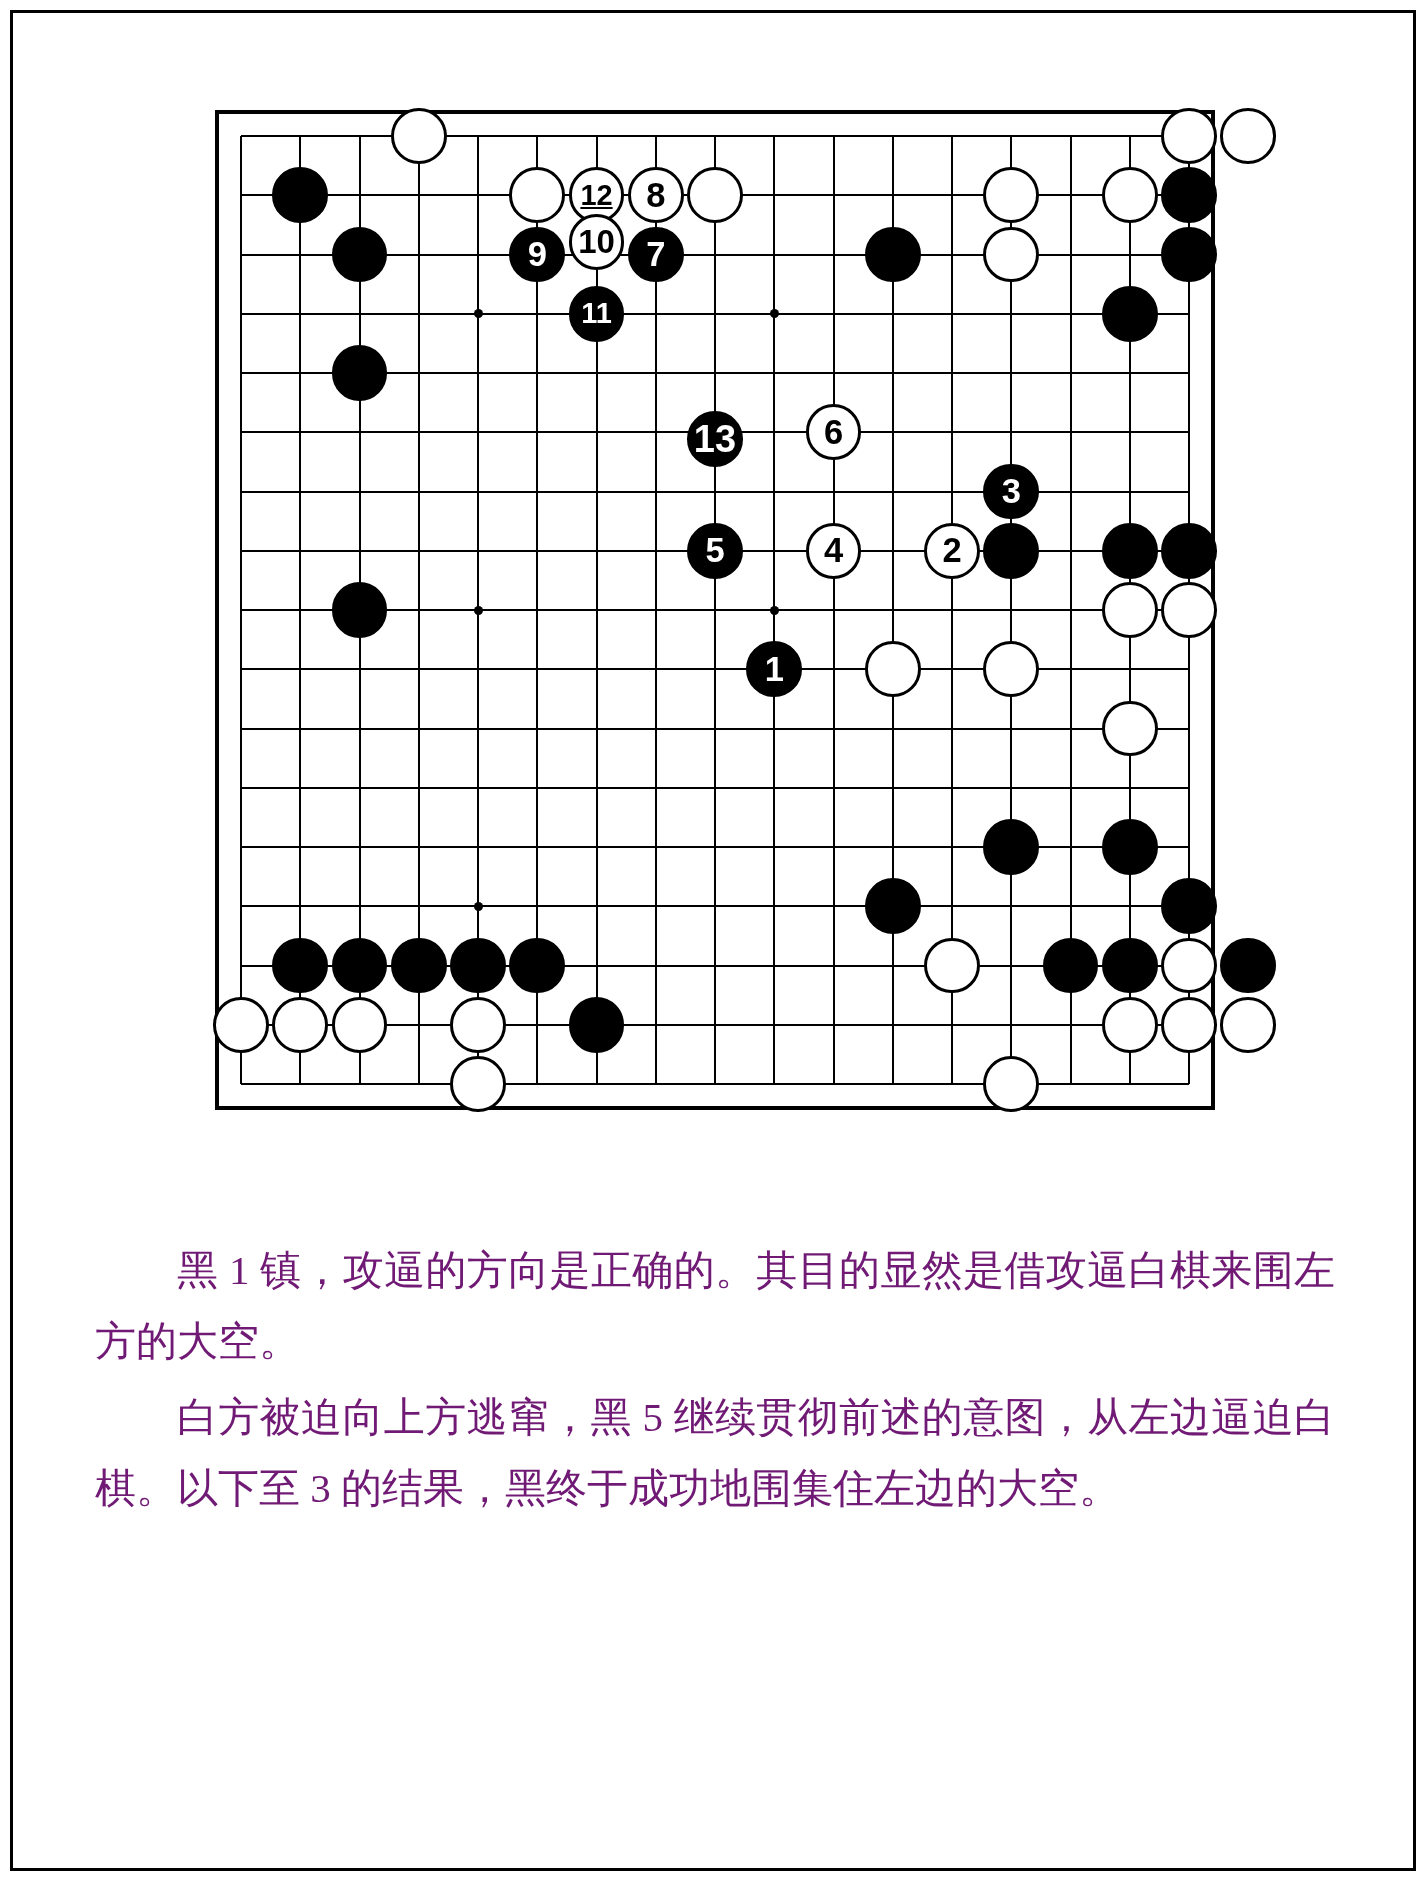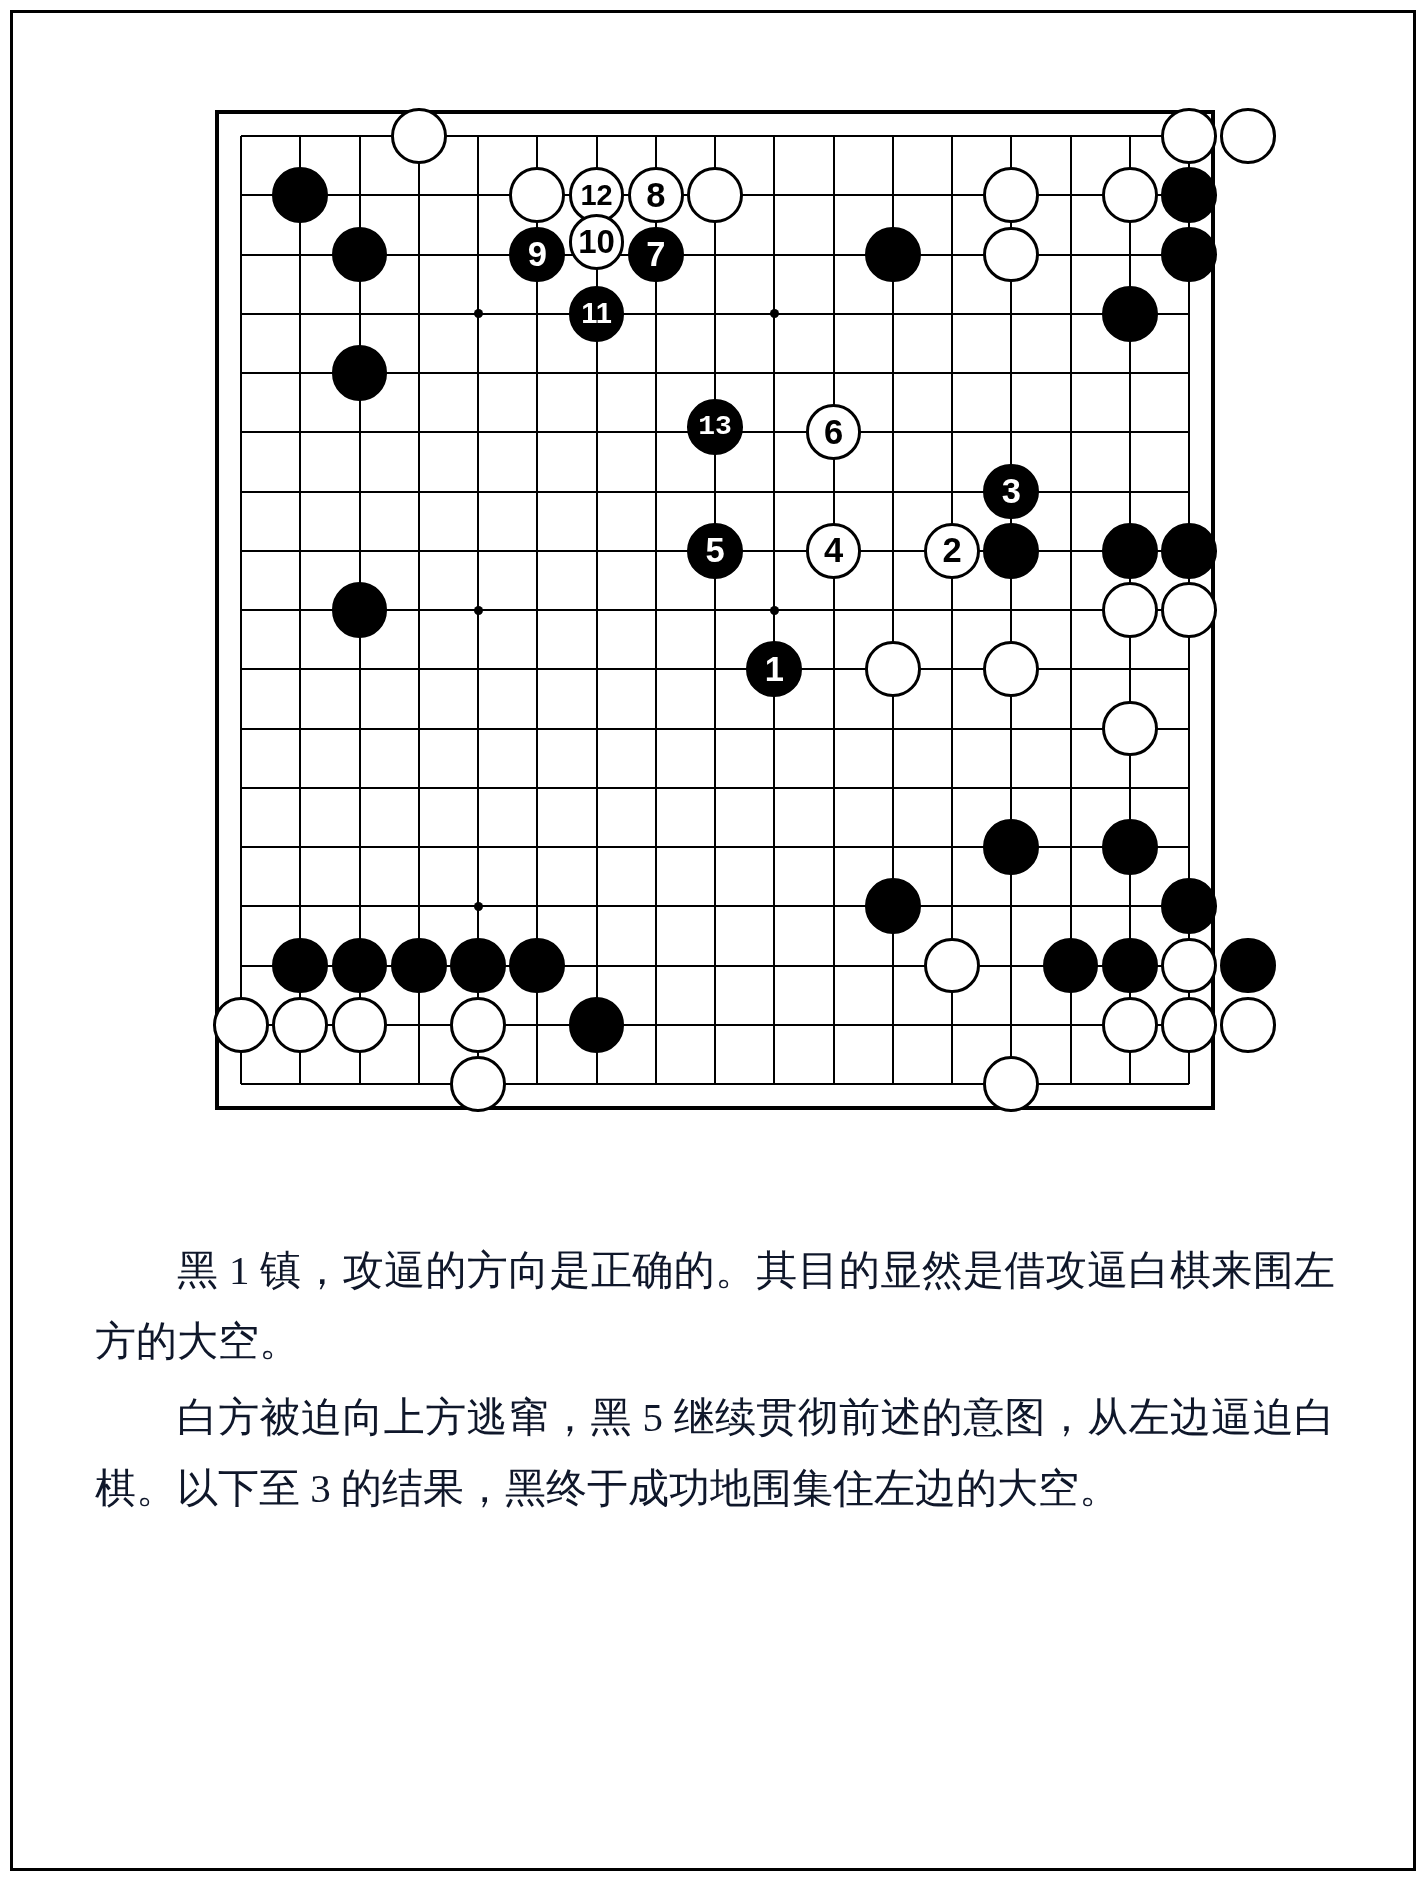--- a/index.html
+++ b/index.html
@@ -97,21 +97,21 @@
   }
 
   
   .body-text {
     position: absolute;
     left: 95px;
     top: 1235px;
     width: 1240px;
     font-size: 41px;
     line-height: 1.72;
-    color: #0f172a;
+    color: #701a75;
     text-align: justify;
   }
   .body-text p {
     margin: 0 0 6px 0;
     text-indent: 2em;
   }
 
   
   .footer {
     position: absolute;
@@ -168,39 +168,39 @@
         <div class="grid-line-h" style="top: 913.75px; left: 26px; width: 948px;"></div>
         <div class="grid-line-h" style="top: 973px; left: 26px; width: 948px;"></div>
         <div class="star" style="left: 263px; top: 203.75px;"></div>
         <div class="star" style="left: 559.25px; top: 203.75px;"></div>
         <div class="star" style="left: 263px; top: 500px;"></div>
         <div class="star" style="left: 559.25px; top: 500px;"></div>
         <div class="star" style="left: 263px; top: 796.25px;"></div>
         <div class="stone white" style="width: 55.695px; height: 55.695px; left: 175.903px; top: -1.8475px; z-index: 10;"></div>
         <div class="stone black" style="width: 55.695px; height: 55.695px; left: 57.4025px; top: 57.4025px; z-index: 11;"></div>
         <div class="stone white" style="width: 55.695px; height: 55.695px; left: 294.402px; top: 57.4025px; z-index: 12;"></div>
-        <div class="stone white" style="width: 55.695px; height: 55.695px; left: 353.652px; top: 57.4025px; z-index: 13; font-size: 28.9614px;">12</div>
+        <div class="stone white" style="width: 55.695px; height: 55.695px; left: 353.652px; top: 57.4025px; z-index: 13; font-size: 28.9614px; text-decoration: underline;">12</div>
         <div class="stone white" style="width: 55.695px; height: 55.695px; left: 412.902px; top: 57.4025px; z-index: 14; font-size: 34.5309px;">8</div>
         <div class="stone white" style="width: 55.695px; height: 55.695px; left: 472.152px; top: 57.4025px; z-index: 15;"></div>
         <div class="stone white" style="width: 55.695px; height: 55.695px; left: 768.403px; top: 57.4025px; z-index: 16;"></div>
         <div class="stone white" style="width: 55.695px; height: 55.695px; left: 886.903px; top: 57.4025px; z-index: 17;"></div>
         <div class="stone black" style="width: 55.695px; height: 55.695px; left: 946.153px; top: 57.4025px; z-index: 18;"></div>
         <div class="stone white" style="width: 55.695px; height: 55.695px; left: 946.153px; top: -1.8475px; z-index: 19;"></div>
         <div class="stone white" style="width: 55.695px; height: 55.695px; left: 1005.4px; top: -1.8475px; z-index: 20;"></div>
         <div class="stone black" style="width: 55.695px; height: 55.695px; left: 116.653px; top: 116.653px; z-index: 21;"></div>
         <div class="stone black" style="width: 55.695px; height: 55.695px; left: 294.402px; top: 116.653px; z-index: 22; font-size: 34.5309px;">9</div>
         <div class="stone white" style="width: 55.695px; height: 55.695px; left: 353.652px; top: 104px; z-index: 23; font-size: 33px;">10</div>
         <div class="stone black" style="width: 55.695px; height: 55.695px; left: 412.902px; top: 116.653px; z-index: 24; font-size: 34.5309px;">7</div>
         <div class="stone black" style="width: 55.695px; height: 55.695px; left: 649.903px; top: 116.653px; z-index: 25;"></div>
         <div class="stone white" style="width: 55.695px; height: 55.695px; left: 768.403px; top: 116.653px; z-index: 26;"></div>
         <div class="stone black" style="width: 55.695px; height: 55.695px; left: 946.153px; top: 116.653px; z-index: 27;"></div>
         <div class="stone black" style="width: 55.695px; height: 55.695px; left: 353.652px; top: 175.903px; z-index: 28; font-size: 28.9614px;">11</div>
         <div class="stone black" style="width: 55.695px; height: 55.695px; left: 886.903px; top: 175.903px; z-index: 29;"></div>
         <div class="stone black" style="width: 55.695px; height: 55.695px; left: 116.653px; top: 235.153px; z-index: 30;"></div>
-        <div class="stone black" style="width: 55.695px; height: 55.695px; left: 472.152px; top: 289px; z-index: 31; font-size: 28px; font-family: Liberation Mono, monospace;">13</div>
+        <div class="stone black" style="width: 55.695px; height: 55.695px; left: 472.152px; top: 301px; z-index: 31; font-size: 38px;">13</div>
         <div class="stone white" style="width: 55.695px; height: 55.695px; left: 590.653px; top: 294.402px; z-index: 32; font-size: 34.5309px;">6</div>
         <div class="stone black" style="width: 55.695px; height: 55.695px; left: 768.403px; top: 353.652px; z-index: 33; font-size: 34.5309px;">3</div>
         <div class="stone black" style="width: 55.695px; height: 55.695px; left: 472.152px; top: 412.902px; z-index: 34; font-size: 34.5309px;">5</div>
         <div class="stone white" style="width: 55.695px; height: 55.695px; left: 590.653px; top: 412.902px; z-index: 35; font-size: 34.5309px;">4</div>
         <div class="stone white" style="width: 55.695px; height: 55.695px; left: 709.153px; top: 412.902px; z-index: 36; font-size: 34.5309px;">2</div>
         <div class="stone black" style="width: 55.695px; height: 55.695px; left: 768.403px; top: 412.902px; z-index: 37;"></div>
         <div class="stone black" style="width: 55.695px; height: 55.695px; left: 886.903px; top: 412.902px; z-index: 38;"></div>
         <div class="stone black" style="width: 55.695px; height: 55.695px; left: 946.153px; top: 412.902px; z-index: 39;"></div>
         <div class="stone white" style="width: 55.695px; height: 55.695px; left: 886.903px; top: 472.152px; z-index: 40;"></div>
         <div class="stone white" style="width: 55.695px; height: 55.695px; left: 946.153px; top: 472.152px; z-index: 41;"></div>

